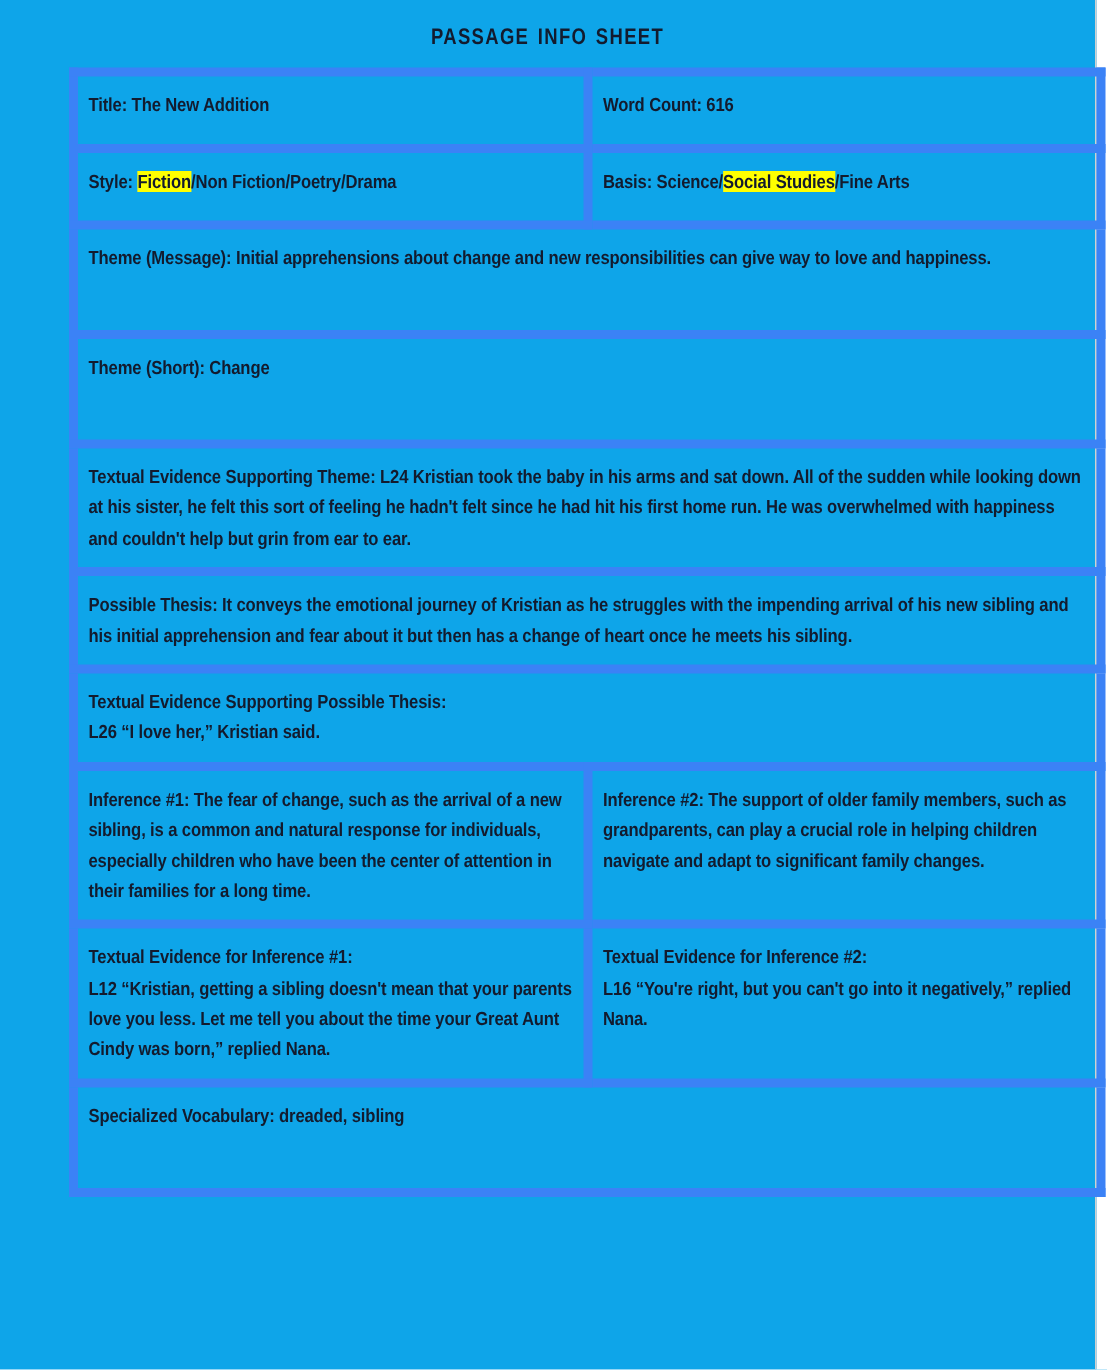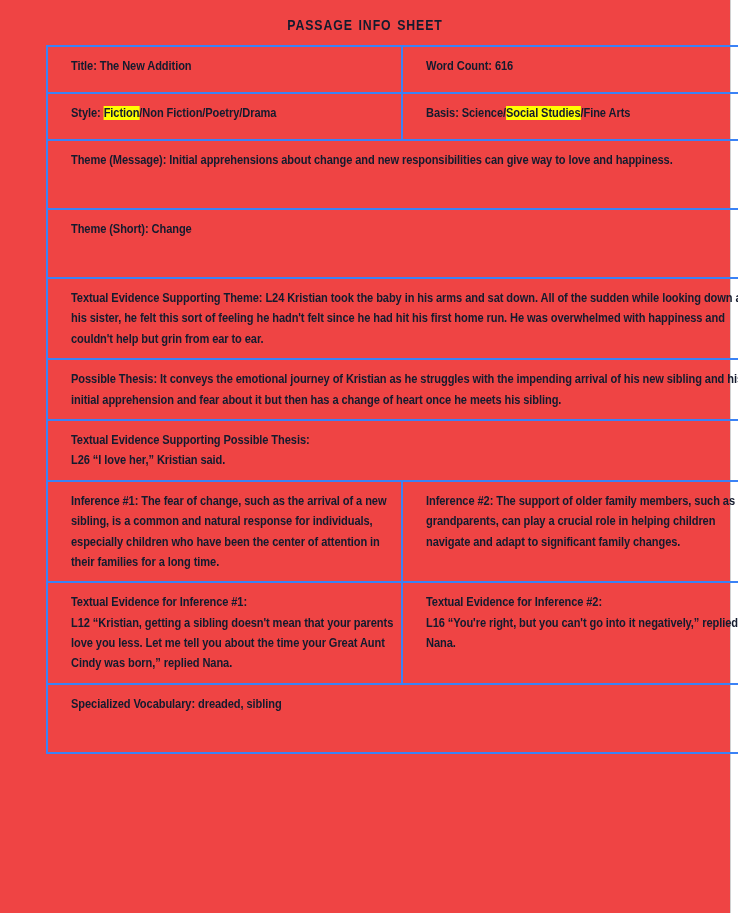--- a/index.html
+++ b/index.html
@@ -10,21 +10,21 @@
   body {
     width: 738px;
     height: 913px;
     font-family: "Liberation Sans", sans-serif;
     overflow: hidden;
   }
   .page {
     position: relative;
     width: 731px;
     height: 913px;
-    background: #ef4444;
+    background: #0ea5e9;
     border-right: 1px solid #d0d0d0;
     box-sizing: border-box;
   }
   .doc-title {
     text-align: center;
     margin: 0;
     padding-top: 11px;
     font-family: "Liberation Sans", sans-serif;
     font-size: 21px;
     font-weight: 700;
@@ -39,23 +39,23 @@
 
   .info-table {
     position: absolute;
     left: 46px;
     top: 45px;
     width: 647px;
     border-collapse: collapse;
     table-layout: fixed;
   }
   .info-table td {
-    border: 2px solid #3b82f6;
+    border: 6px solid #3b82f6;
     vertical-align: top;
-    padding: 9px 6px 9px 23px;
+    padding: 9px 6px 9px 7px;
     font-size: 12.6px;
     font-weight: 700;
     line-height: 1.62;
     color: #131b2e;
     font-family: "Liberation Sans", sans-serif;
     letter-spacing: -0.1px;
   }
   .cell-inner {
     display: block;
     transform: scaleX(0.88);

